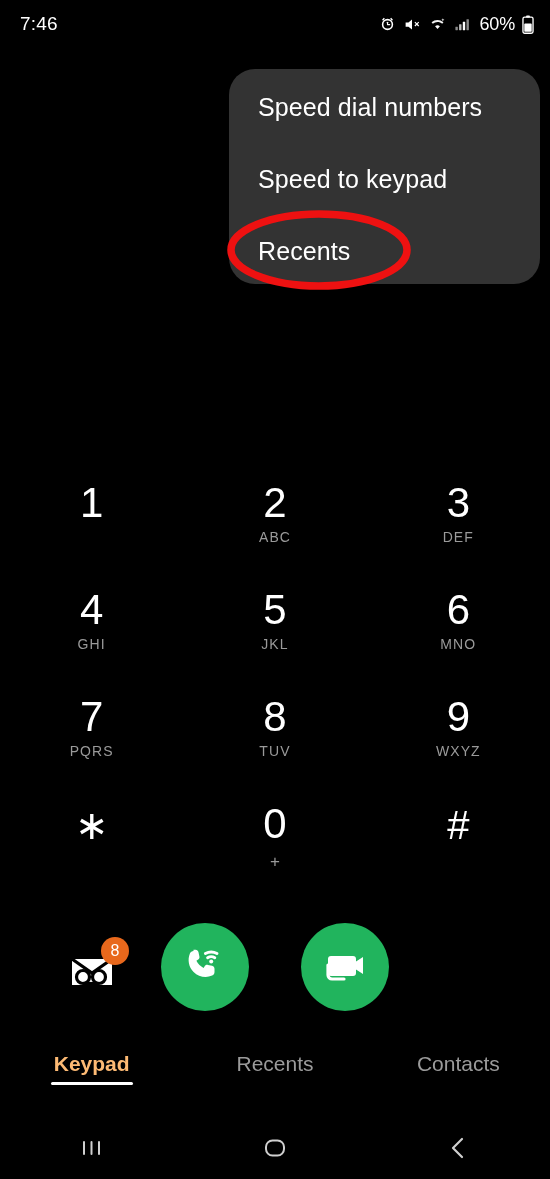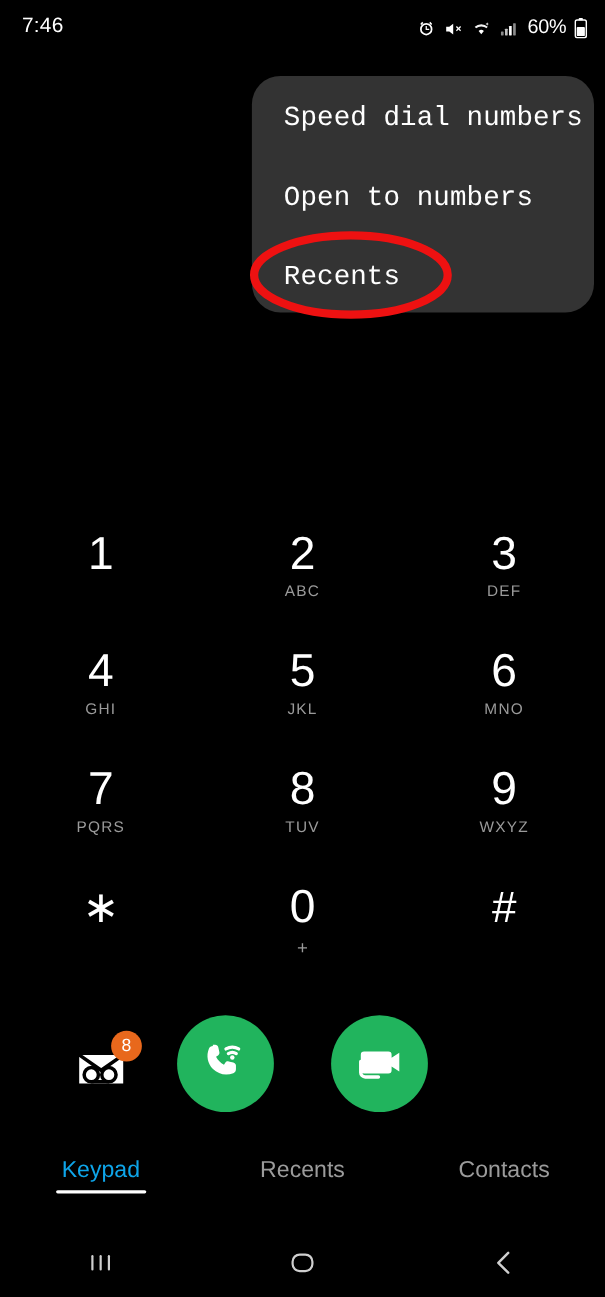--- a/index.html
+++ b/index.html
@@ -35,21 +35,21 @@
     box-sizing: border-box;
   }
   .status-time {
     font-size: 19px;
     font-weight: 400;
     color: #ffffff;
     letter-spacing: 0.2px;
   }
   .status-icons {
     display: flex;
-    align-items: flex-end;
+    align-items: center;
     gap: 7px;
   }
   .status-icons svg { display: block; }
   .battery-pct {
     font-size: 18px;
     color: #ffffff;
     letter-spacing: -0.2px;
     margin-left: 2px;
   }
 
@@ -69,21 +69,20 @@
   }
   .menu-item {
     height: 72px;
     display: flex;
     align-items: center;
     font-size: 25px;
     font-weight: 400;
     color: #ffffff;
     letter-spacing: 0.1px;
     white-space: nowrap;
-    font-family: Liberation Mono, monospace;
   }
   .menu-item:first-child { margin-top: 2px; }
 
   
   .annotation {
     position: absolute;
     left: 225px;
     top: 208px;
     width: 196px;
     height: 86px;
@@ -199,22 +198,22 @@
     flex-direction: column;
     align-items: center;
     justify-content: flex-start;
   }
   .tab-label {
     font-size: 21px;
     color: #9b9b9b;
     font-weight: 400;
   }
   .tab.active .tab-label {
-    color: #0ea5e9;
-    font-weight: 400;
+    color: #fdba74;
+    font-weight: 700;
   }
   .tab-underline {
     margin-top: 6px;
     width: 82px;
     height: 3px;
     background: transparent;
     border-radius: 2px;
   }
   .tab.active .tab-underline { background: #ffffff; }
 
@@ -283,21 +282,21 @@
         </svg>
       </span>
     </div>
   </div>
 
   <div class="popup-menu">
     <div class="menu-item">
       <span>Speed dial numbers</span>
     </div>
     <div class="menu-item">
-      <span>Open to numbers</span>
+      <span>Speed to keypad</span>
     </div>
     <div class="menu-item">
       <span>Recents</span>
     </div>
   </div>
 
   <svg class="annotation" viewBox="0 0 196 86">
     <ellipse cx="94" cy="42" rx="88" ry="36" fill="none" stroke="#ee1111" stroke-width="7.5"></ellipse>
   </svg>
 

